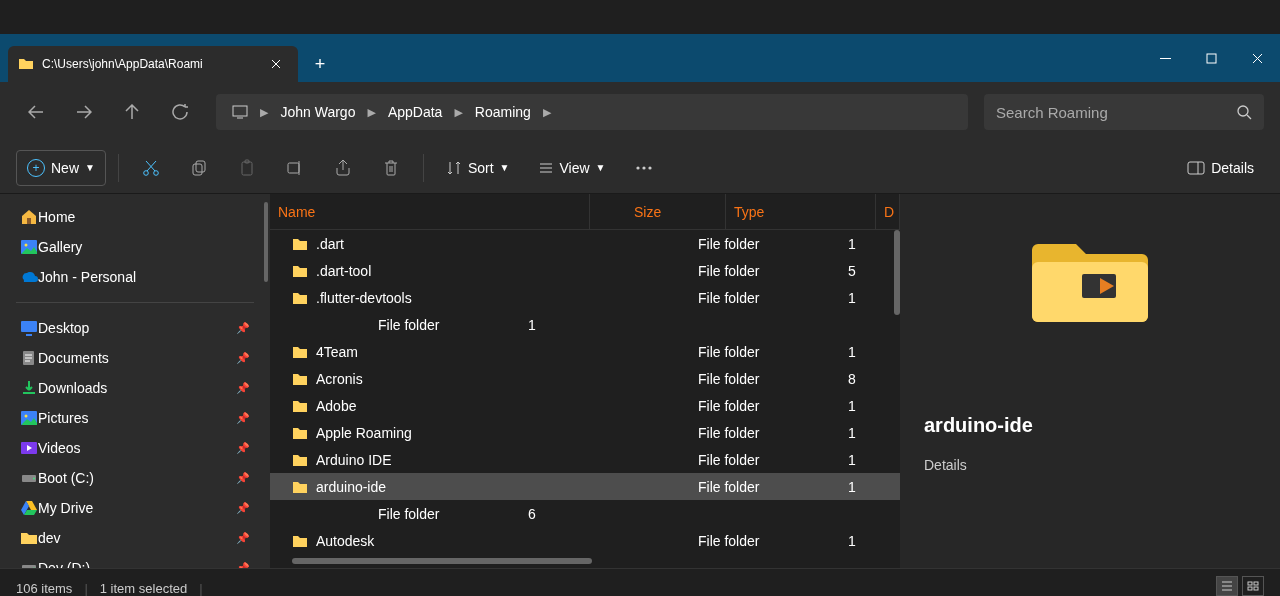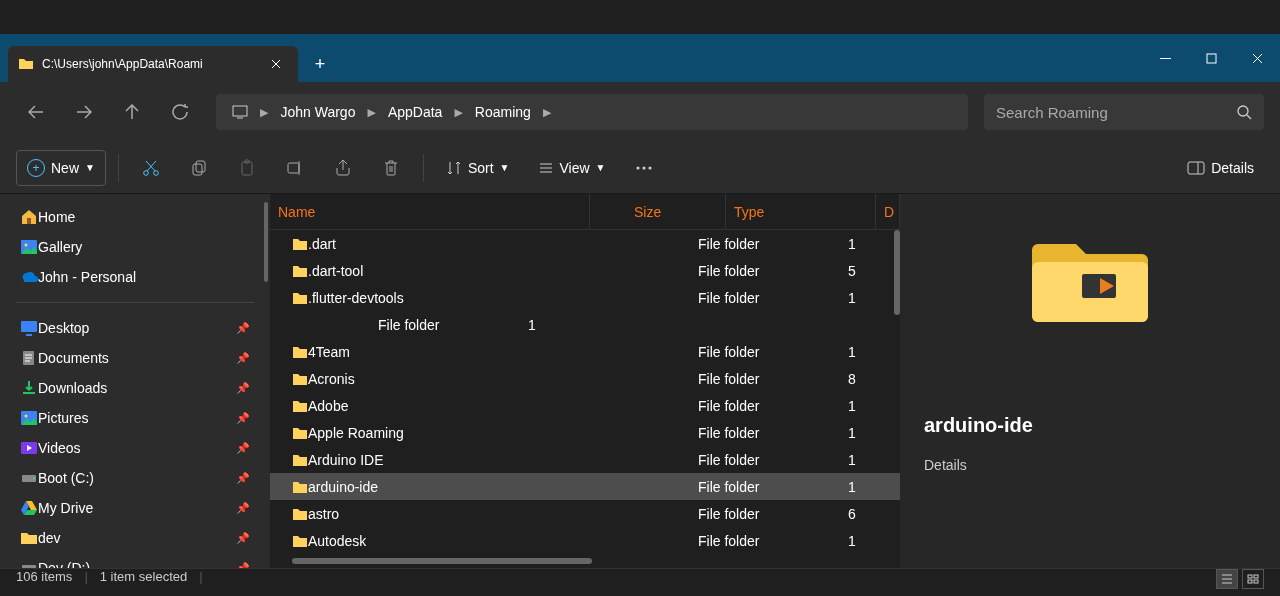--- a/index.html
+++ b/index.html
@@ -49,36 +49,36 @@
 .filepane { flex: 1; background: #1f1f1f; display: flex; flex-direction: column; overflow: hidden; position: relative; }
 .headers { display: flex; height: 36px; border-bottom: 1px solid #333; align-items: center; font-size: 14px; color: #f97316; }
 .col-name { width: 320px; padding-left: 22px; }
 .col-size { width: 100px; margin-left: 36px; }
 .col-type { width: 150px; }
 .col-date { flex: 1; }
 .col { border-right: 1px solid #333; height: 100%; display: flex; align-items: center; padding-left: 8px; }
 .rows { flex: 1; overflow: hidden; }
 .row { display: flex; align-items: center; height: 27px; font-size: 14px; position: relative; }
 .row.selected { background: #4d4d4d; }
-.row .cell-name { width: 320px; padding-left: 22px; display: flex; align-items: center; }
+.row .cell-name { width: 320px; padding-left: 22px; display: flex; align-items: center; gap: 8px; }
 .row .cell-size { width: 100px; padding-left: 8px; }
 .row .cell-type { width: 150px; padding-left: 8px; }
 .row .cell-date { flex: 1; padding-left: 8px; }
 .folder-icon { width: 16px; height: 14px; }
 .list-scroll { position: absolute; right: 0; top: 36px; width: 6px; height: 85px; background: #666; border-radius: 3px; }
 .horiz-scroll { position: absolute; bottom: 4px; left: 22px; width: 300px; height: 6px; background: #666; border-radius: 3px; }
 
 
 .details-panel { width: 380px; background: #272727; padding: 28px 24px; display: flex; flex-direction: column; align-items: center; }
 .big-folder { width: 120px; height: 92px; margin-top: 10px; margin-bottom: 90px; }
 .details-title { font-size: 20px; font-weight: 600; align-self: flex-start; margin-bottom: 20px; }
 .details-heading { font-size: 14px; color: #ccc; align-self: flex-start; }
 
 
-.statusbar { height: 28px; background: #1f1f1f; border-top: 1px solid #333; display: flex; align-items: flex-start; padding: 0 16px; font-size: 13px; color: #ccc; gap: 12px; }
+.statusbar { height: 28px; background: #1f1f1f; border-top: 1px solid #333; display: flex; align-items: flex-end; padding: 0 16px; font-size: 13px; color: #ccc; gap: 12px; }
 .status-sep { color: #555; }
 .view-toggles { margin-left: auto; display: flex; gap: 4px; }
 .vt { width: 22px; height: 20px; display: flex; align-items: center; justify-content: center; border: 1px solid #555; }
 .vt.active { background: #444; }
 
 svg { display: block; }
 </style>
 </head>
 <body>
 
@@ -494,28 +494,20 @@
                 <path fill="#ffd25e" d="M1 2h5l2 2h7v9H1z"></path>
               </svg>
             </span>
             <span>arduino-ide</span>
           </div>
     <div class="cell-size"></div>
     <div class="cell-type">File folder</div>
     <div class="cell-date">1</div>
         </div>
         <div class="row">
-    <div class="cell-name">
-            <span>
-              <svg class="folder-icon" viewBox="0 0 16 14">
-                <path fill="#ffd25e" d="M1 2h5l2 2h7v9H1z"></path>
-              </svg>
-            </span>
-            <span>astro</span>
-          </div>
     <div class="cell-size"></div>
     <div class="cell-type">File folder</div>
     <div class="cell-date">6</div>
         </div>
         <div class="row">
     <div class="cell-name">
             <span>
               <svg class="folder-icon" viewBox="0 0 16 14">
                 <path fill="#ffd25e" d="M1 2h5l2 2h7v9H1z"></path>
               </svg>

